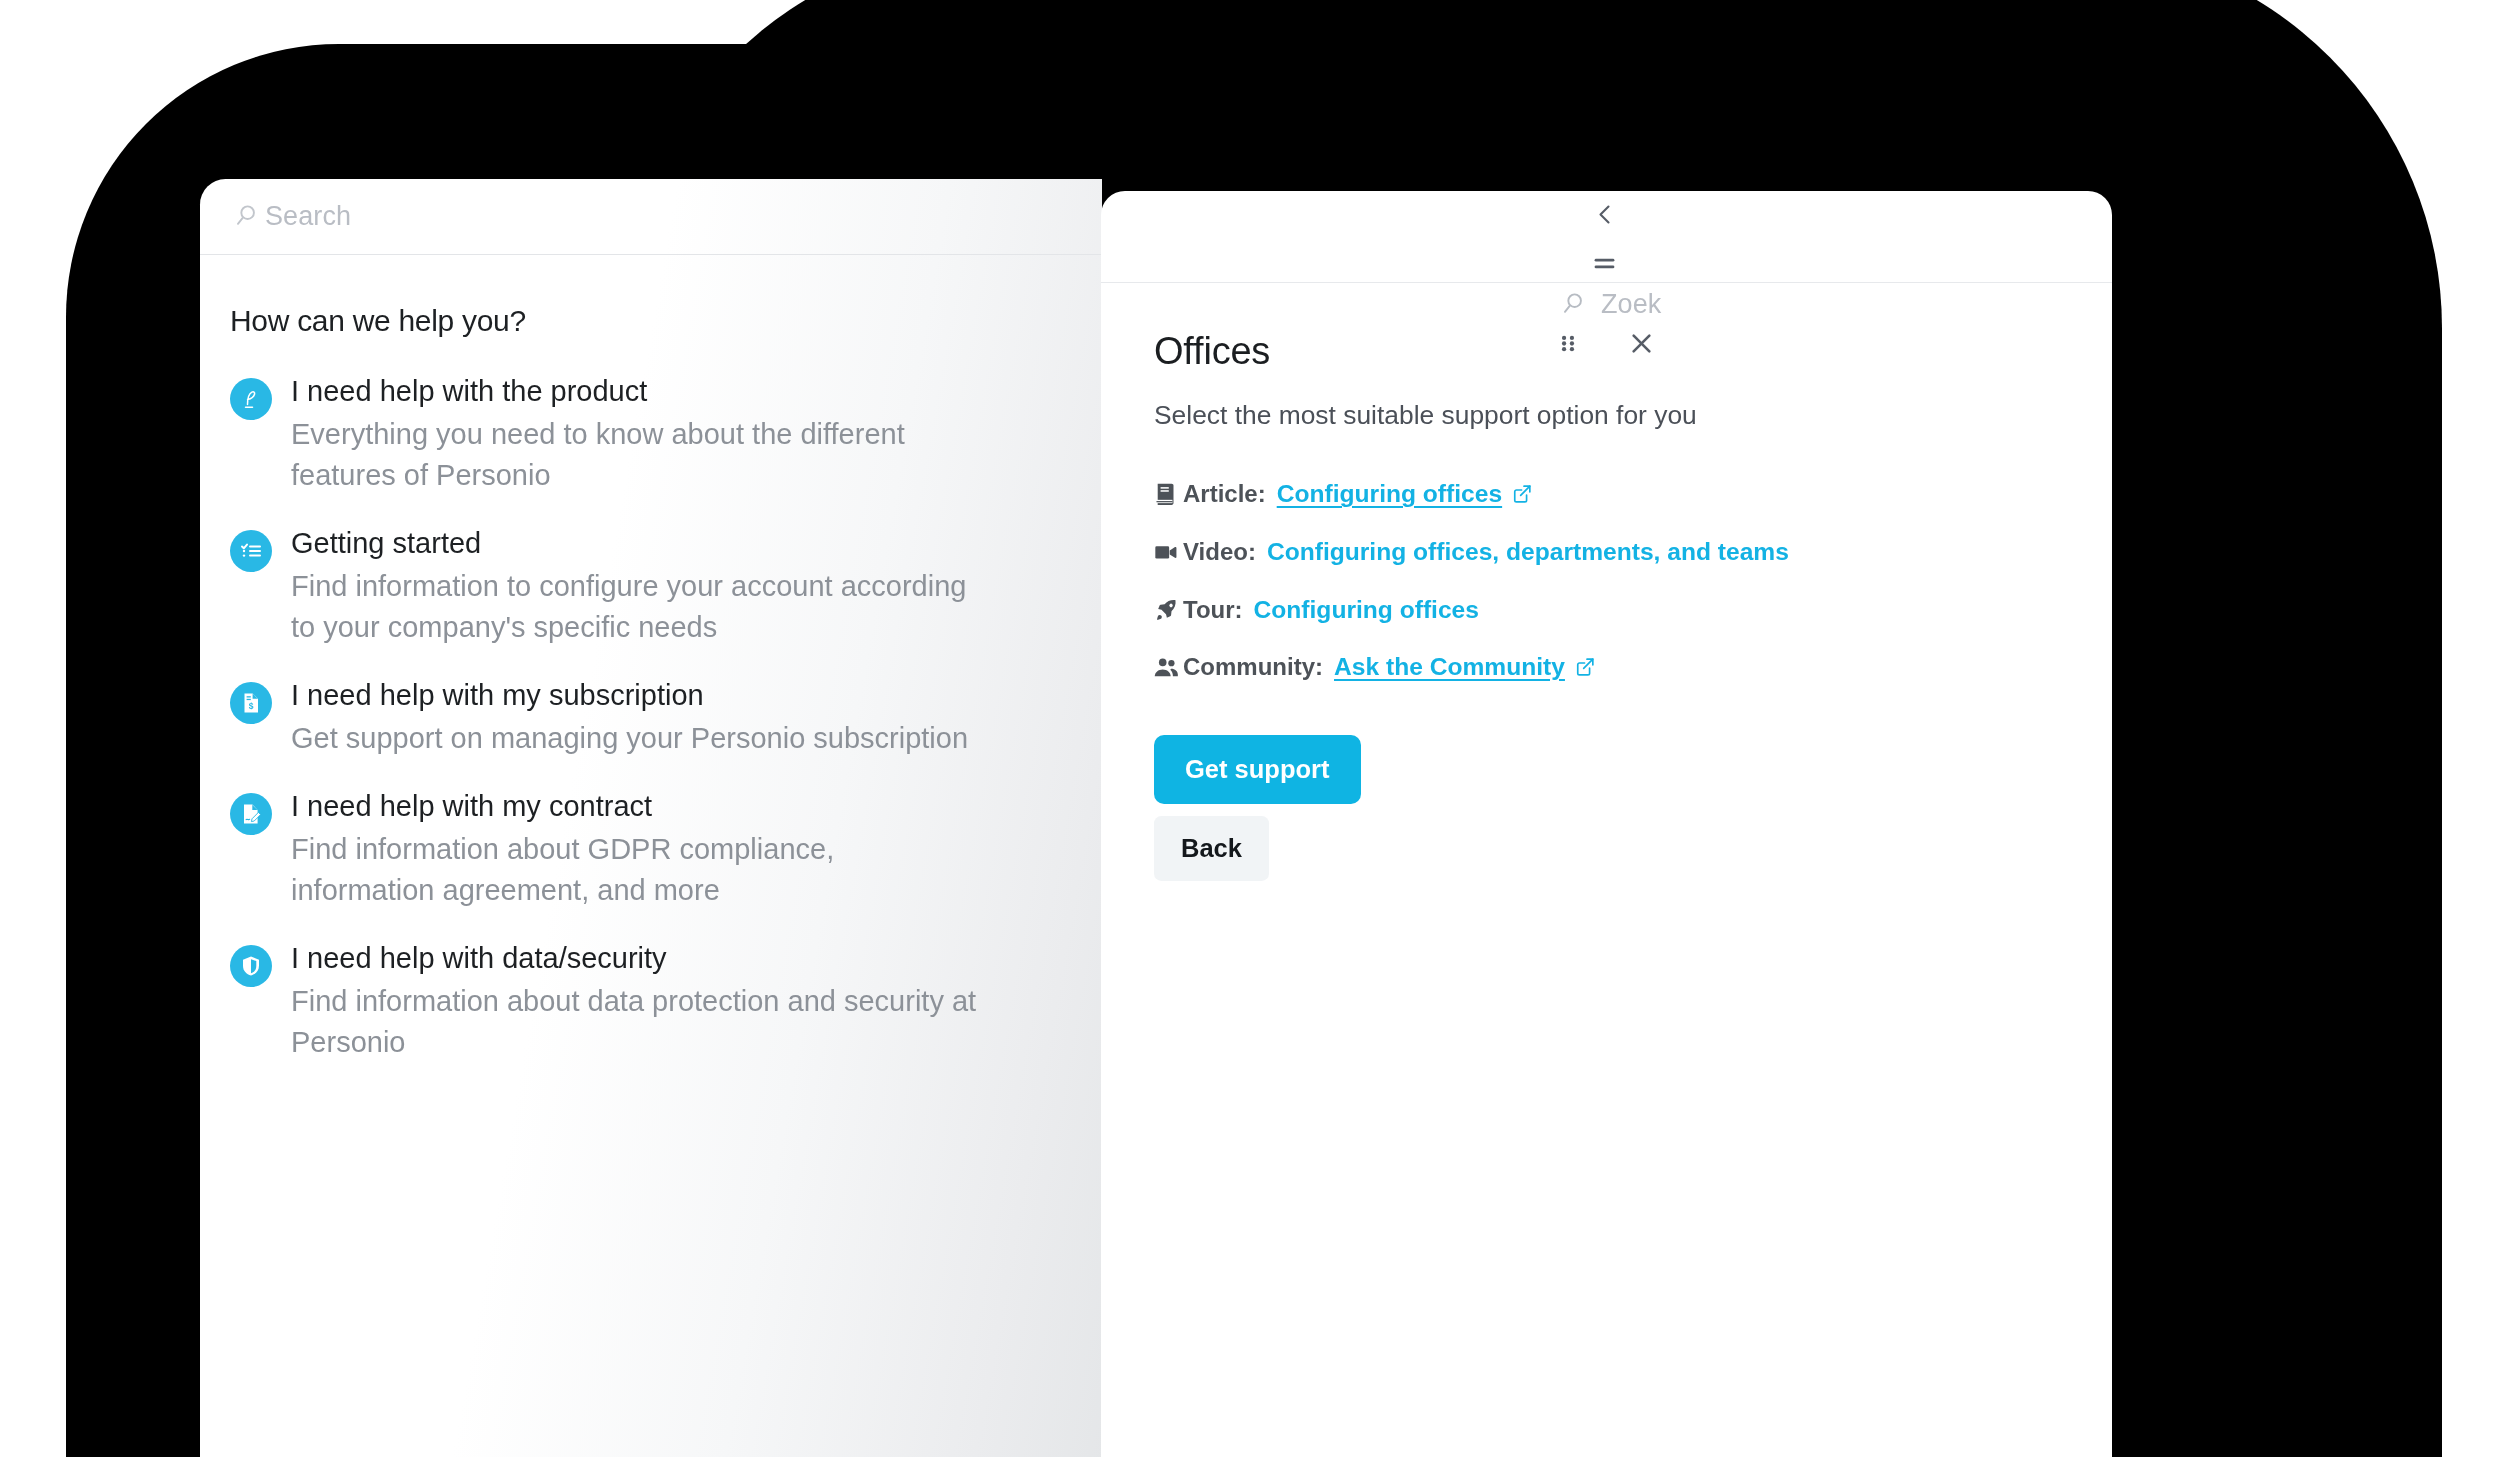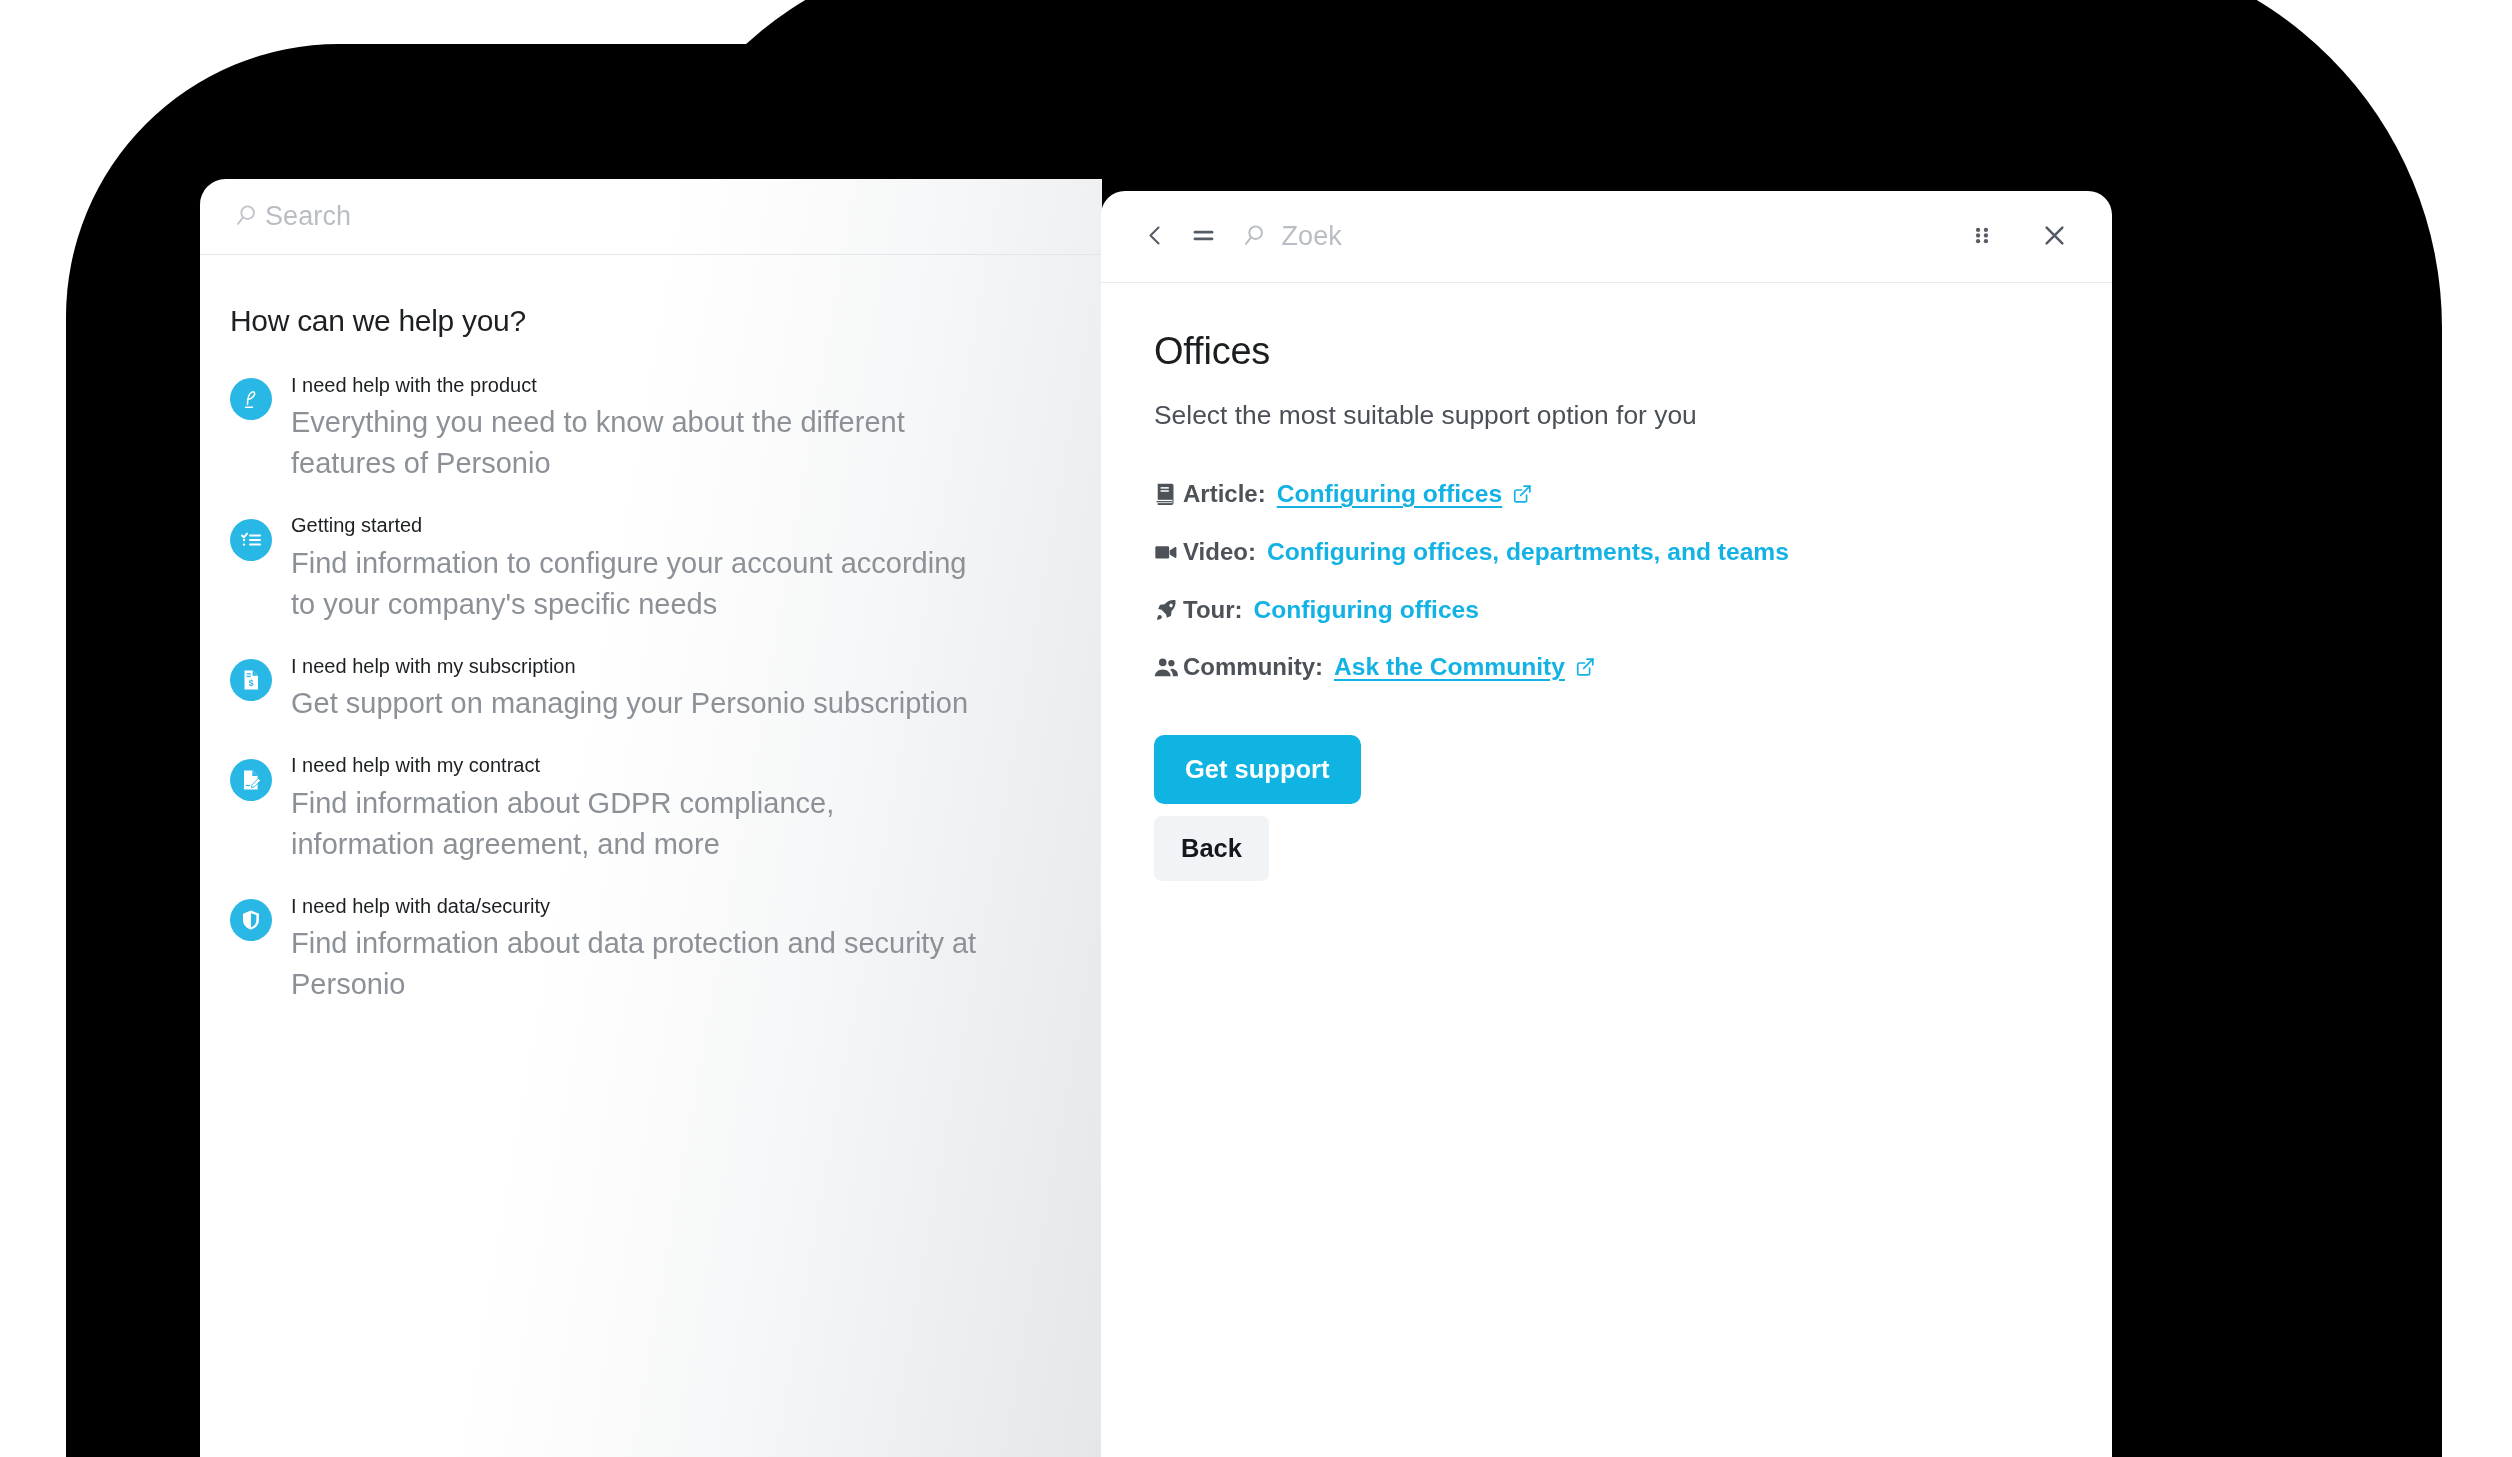--- a/index.html
+++ b/index.html
@@ -93,21 +93,21 @@
     border-radius: 50%;
     background: #29b8e5;
     display: flex;
     align-items: center;
     justify-content: center;
     margin-top: 5.5px;
   }
   .help-bullet-icon svg { display: block; }
   .help-text { min-width: 0; }
   .help-title {
-    font-size: 20px;
+    font-size: 29px;
     color: #1d2023;
     line-height: 1.28;
     white-space: nowrap;
   }
   .help-desc {
     font-size: 29px;
     color: #8c9198;
     line-height: 1.42;
     margin-top: 3.6px;
     max-width: 693px;
@@ -123,20 +123,21 @@
     background: #ffffff;
     border-radius: 24px 24px 0 0;
     overflow: hidden;
   }
   #fg-header {
     height: 91px;
     display: flex;
     align-items: center;
     padding: 0 33px 0 29px;
     gap: 0;
+    flex-direction: column;
   }
   .hdr-btn {
     width: 49px;
     height: 49px;
     display: flex;
     align-items: center;
     justify-content: center;
     background: transparent;
     border: none;
     cursor: pointer;

